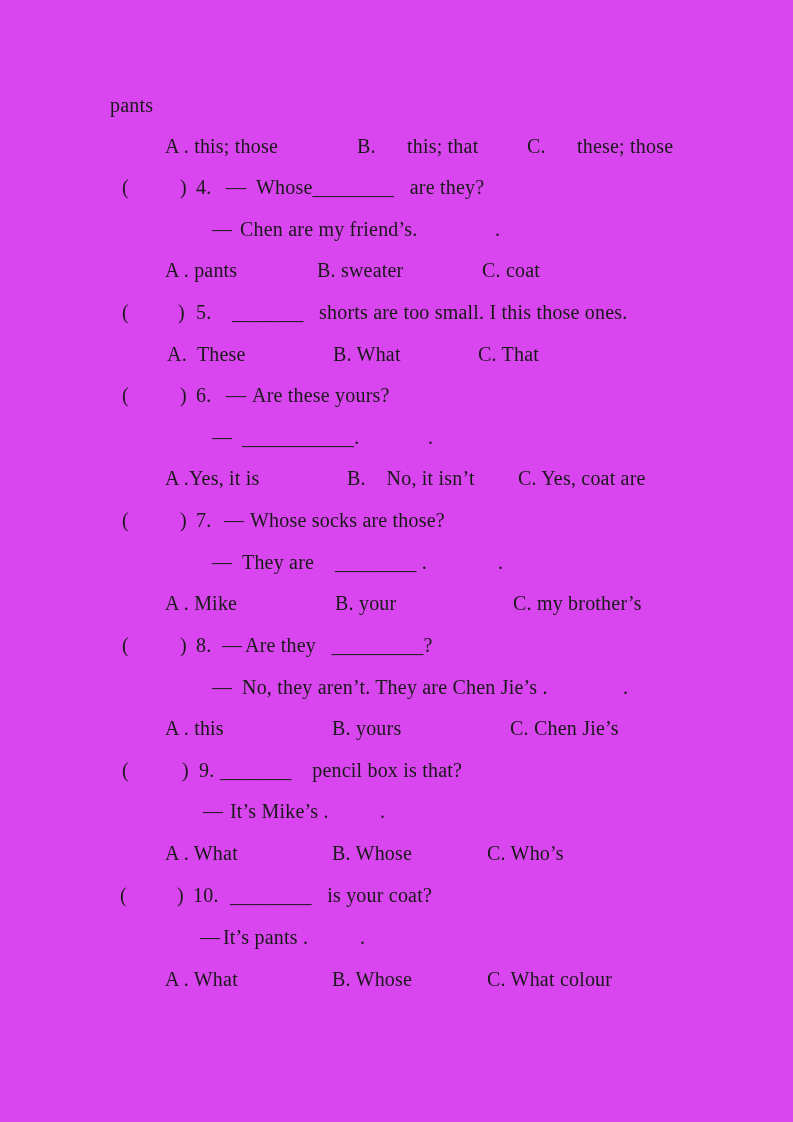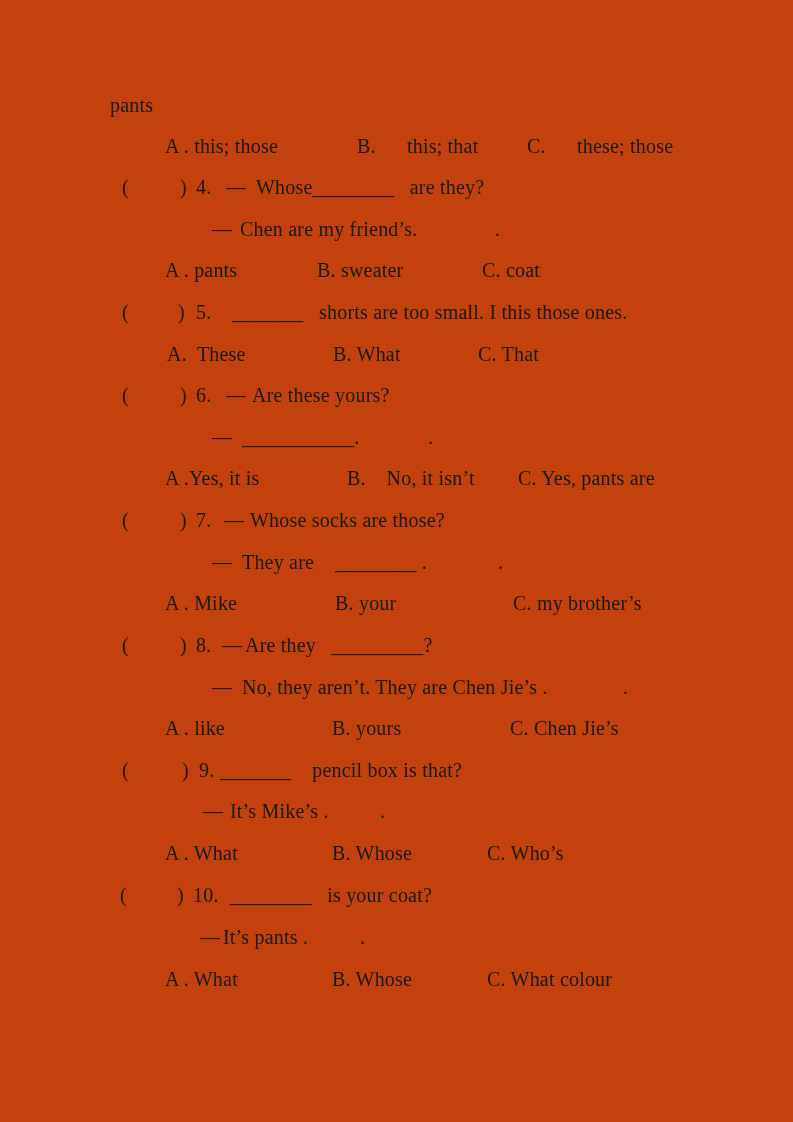--- a/index.html
+++ b/index.html
@@ -4,21 +4,21 @@
 <style>
   html, body {
     margin: 0;
     padding: 0;
     background: #ffffff;
   }
   .page {
     position: relative;
     width: 793px;
     height: 1122px;
-    background: #c2410c;
+    background: #d946ef;
     overflow: hidden;
   }
   .t {
     position: absolute;
     font-family: "Liberation Serif", "DejaVu Serif", serif;
     font-size: 20px;
     line-height: 1.15;
     color: #1a1a1a;
     white-space: pre;
     letter-spacing: 0.2px;
@@ -75,21 +75,21 @@
     <span class="t" style="left:252px; top:384px">Are these yours?</span>
   </div>
   <div>
     <span class="t" style="left:212px; top:426px">—</span>
     <span class="t" style="left:242px; top:426px">___________.</span>
     <span class="t" style="left:428px; top:426px">.</span>
   </div>
   <div>
     <span class="t" style="left:165px; top:467px">A .Yes, it is</span>
     <span class="t" style="left:347px; top:467px">B.    No, it isn’t</span>
-    <span class="t" style="left:518px; top:467px">C. Yes, pants are</span>
+    <span class="t" style="left:518px; top:467px">C. Yes, coat are</span>
   </div>
 
   <div>
     <span class="t" style="left:122px; top:509px">(</span>
     <span class="t" style="left:180px; top:509px">)</span>
     <span class="t" style="left:196px; top:509px">7.</span>
     <span class="t" style="left:224px; top:509px">—</span>
     <span class="t" style="left:250px; top:509px">Whose socks are those?</span>
   </div>
   <div>
@@ -109,21 +109,21 @@
     <span class="t" style="left:196px; top:634px">8.</span>
     <span class="t" style="left:222px; top:634px">—</span>
     <span class="t" style="left:245px; top:634px">Are they   _________?</span>
   </div>
   <div>
     <span class="t" style="left:212px; top:676px">—</span>
     <span class="t" style="left:242px; top:676px">No, they aren’t. They are Chen Jie’s .</span>
     <span class="t" style="left:623px; top:676px">.</span>
   </div>
   <div>
-    <span class="t" style="left:165px; top:717px">A . like</span>
+    <span class="t" style="left:165px; top:717px">A . this</span>
     <span class="t" style="left:332px; top:717px">B. yours</span>
     <span class="t" style="left:510px; top:717px">C. Chen Jie’s</span>
   </div>
 
   <div>
     <span class="t" style="left:122px; top:759px">(</span>
     <span class="t" style="left:182px; top:759px">)</span>
     <span class="t" style="left:199px; top:759px">9.</span>
     <span class="t" style="left:220px; top:759px">_______    pencil box is that?</span>
   </div>

